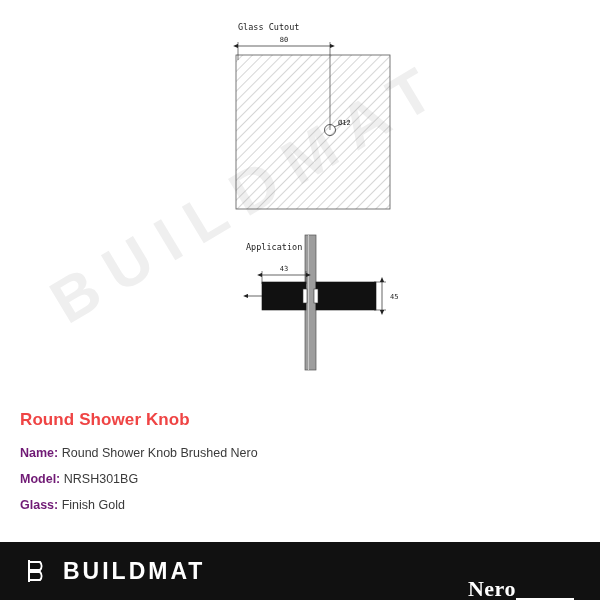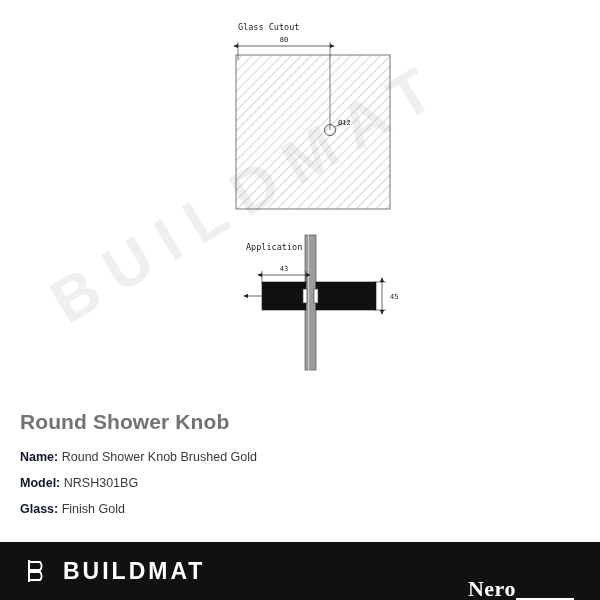--- a/index.html
+++ b/index.html
@@ -56,35 +56,35 @@
   #info {
     position: absolute;
     left: 0;
     top: 410px;
     width: 600px;
     padding: 0 20px;
     box-sizing: border-box;
     z-index: 10;
   }
   #product-title {
-    font-size: 21px;
-    font-weight: 700;
-    color: #737373;
+    font-size: 17px;
+    font-weight: 700;
+    color: #ef4444;
     margin: 0 0 16px 0;
     letter-spacing: 0.1px;
   }
   .spec-row {
     font-size: 12.5px;
     color: #3a3a3a;
     margin-bottom: 11px;
     line-height: 1.2;
   }
   .spec-label {
     font-weight: 700;
-    color: #0f172a;
+    color: #701a75;
   }
 
   
   #footer {
     position: absolute;
     left: 0;
     bottom: 0;
     width: 600px;
     height: 58px;
     background: #111111;
@@ -197,21 +197,21 @@
       <line x1="248" y1="296" x2="262" y2="296" stroke="#222222" stroke-width="0.7" marker-start="url(#arrL)"></line>
     </g>
   </svg>
 </div>
 
 <div id="info">
   <h1 id="product-title">Round Shower Knob</h1>
 
   <div class="spec-row">
     <span class="spec-label">Name:</span>
-    <span>Round Shower Knob Brushed Gold</span>
+    <span>Round Shower Knob Brushed Nero</span>
   </div>
 
   <div class="spec-row">
     <span class="spec-label">Model:</span>
     <span>NRSH301BG</span>
   </div>
 
   <div class="spec-row">
     <span class="spec-label">Glass:</span>
     <span>Finish Gold</span>

